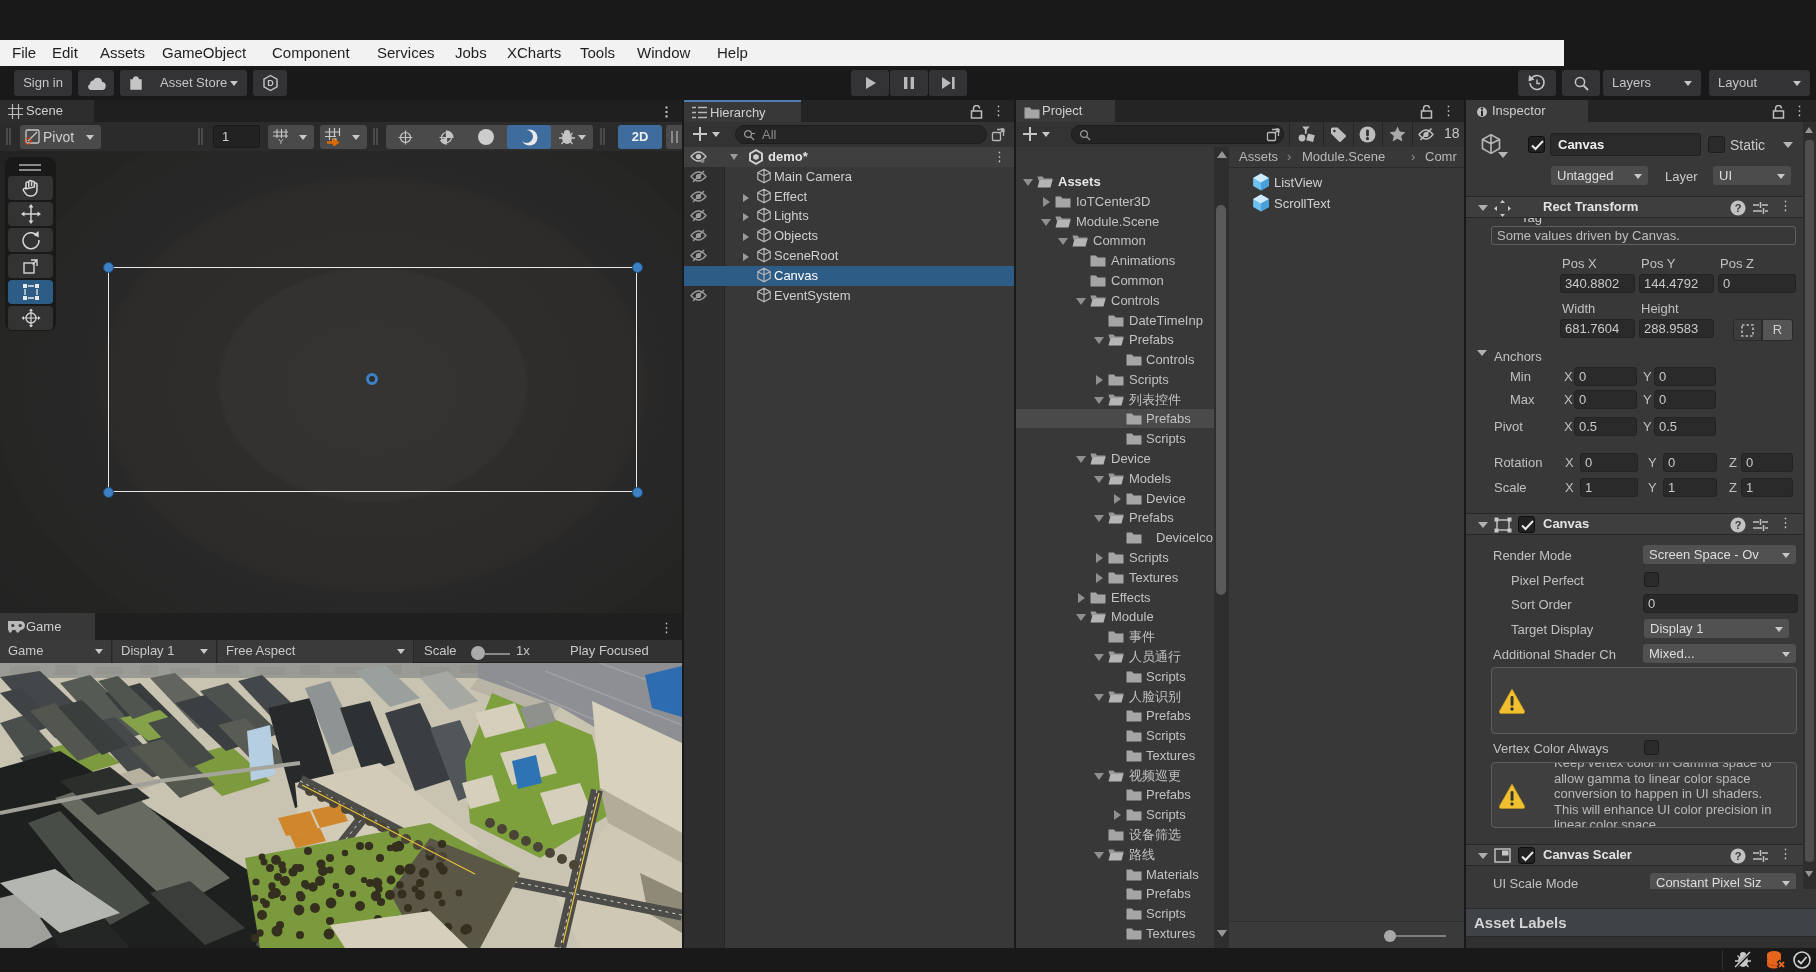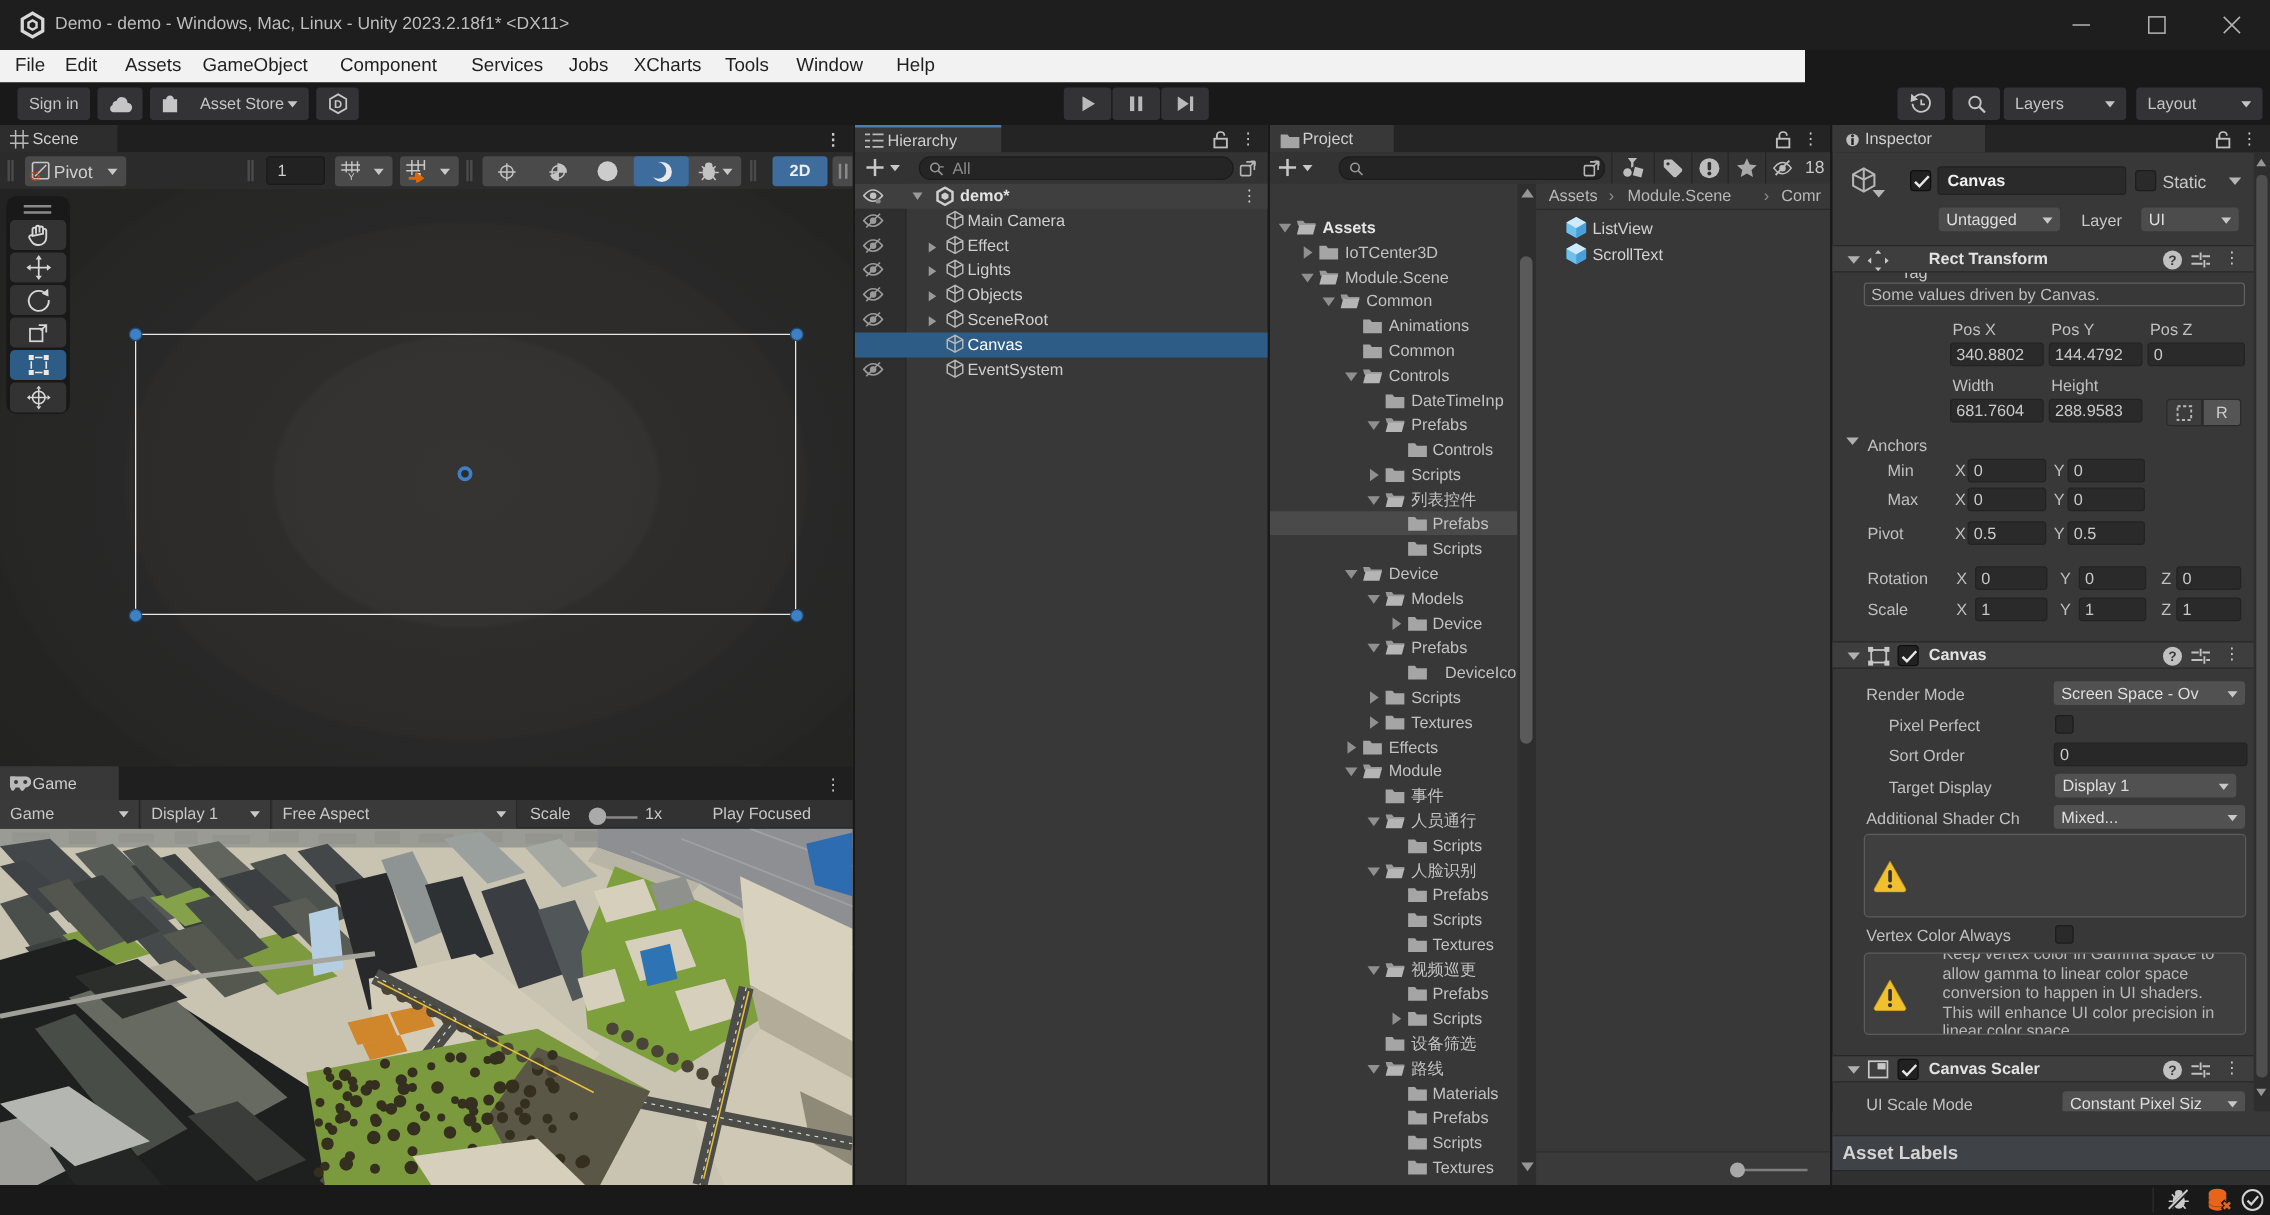--- a/index.html
+++ b/index.html
@@ -3,21 +3,21 @@
 <meta charset="utf-8">
 <style>
 * { margin:0; padding:0; box-sizing:border-box; }
 html,body { width:1816px; height:972px; overflow:hidden; background:#383838;
   font-family:"Liberation Sans", sans-serif; }
 .abs { position:absolute; }
 #root { position:relative; width:1816px; height:972px; background:#191919; color:#c8c8c8; font-size:13px; }
 
 
 #titlebar { left:0; top:0; width:1816px; height:40px; background:#1e1e1e; color:#bdbdbd; }
-#menubar { left:0; top:40px; width:1444px; height:26px; background:#f2f2f2; color:#1f1f1f; font-size:15px; }
+#menubar { left:0; top:40px; width:1564px; height:26px; background:#f2f2f2; color:#1f1f1f; font-size:15px; }
 #menubar span { position:absolute; top:4px; }
 #toolbar { left:0; top:66px; width:1816px; height:34px; background:#191919; }
 .tbtn { position:absolute; top:1px; height:26px; top:4px; background:#333336; border-radius:3px; color:#c5c5c5; font-size:13px; line-height:26px; text-align:center; }
 
 
 .panel { position:absolute; background:#383838; }
 .tabstrip { position:absolute; left:0; top:0; right:0; height:22px; background:#242424; }
 .tab { position:absolute; left:0; top:0; height:22px; background:#383838; color:#cfcfcf; font-size:13px; line-height:22px; padding-left:26px; }
 .ptoolbar { position:absolute; left:0; top:22px; right:0; height:25px; background:#333333; }
 
@@ -70,36 +70,20 @@
       <path fill="#a5a5a5" d="M0.5 2.5 h5.5 l1.5 2 h8 v9 h-15 Z"></path>
     </g>
     <g id="warntri">
       <path d="M14 2 L26.5 24 a1.8 1.8 0 0 1 -1.6 2.6 H3.1 A1.8 1.8 0 0 1 1.5 24 Z" fill="#f0c02e" stroke="#c89a1e" stroke-width="0.6"></path>
       <rect x="12.6" y="9" width="2.9" height="10" rx="1.4" fill="#333333"></rect>
       <circle cx="14" cy="22" r="1.7" fill="#333333"></circle>
     </g>
   </defs>
 </svg>
 <div id="root">
-  <div class="abs" id="titlebar">
-    <svg class="abs" style="left:14px;top:8px" width="24" height="24" viewBox="0 0 24 24">
-      <path fill="#d8d8d8" d="M12 1 L21.5 6.5 L21.5 17.5 L12 23 L2.5 17.5 L2.5 6.5 Z"></path>
-      <path fill="#1e1e1e" d="M12 4 L18.9 8 L18.9 16 L12 20 L5.1 16 L5.1 8 Z"></path>
-      <path fill="#d8d8d8" d="M12 7.2 L16.2 9.6 L16.2 14.4 L12 16.8 L7.8 14.4 L7.8 9.6 Z"></path>
-      <path fill="#1e1e1e" d="M12 9.4 L14.3 10.7 L14.3 13.3 L12 14.6 L9.7 13.3 L9.7 10.7 Z"></path>
-    </svg>
-    <span class="abs" style="left:44px;top:10px;font-size:14px;color:#bdbdbd;">Demo - demo - Windows, Mac, Linux - Unity 2023.2.18f1* &lt;DX11&gt;</span>
-    <svg class="abs" style="left:1648px;top:0" width="168" height="40" viewBox="0 0 168 40">
-      <g stroke="#b4b4b4" stroke-width="1.2" fill="none">
-        <path d="M10 20 H24"></path>
-        <rect x="71" y="13.5" width="13" height="13"></rect>
-        <path d="M131 13.5 L144 26.5 M144 13.5 L131 26.5"></path>
-      </g>
-    </svg>
-  </div>
   <div class="abs" id="menubar">
     <span style="left:12px">File</span>
       <span style="left:52px">Edit</span>
     <span style="left:100px">Assets</span>
       <span style="left:162px">GameObject</span>
     <span style="left:272px">Component</span>
       <span style="left:377px">Services</span>
     <span style="left:455px">Jobs</span>
       <span style="left:507px">XCharts</span>
     <span style="left:580px">Tools</span>

